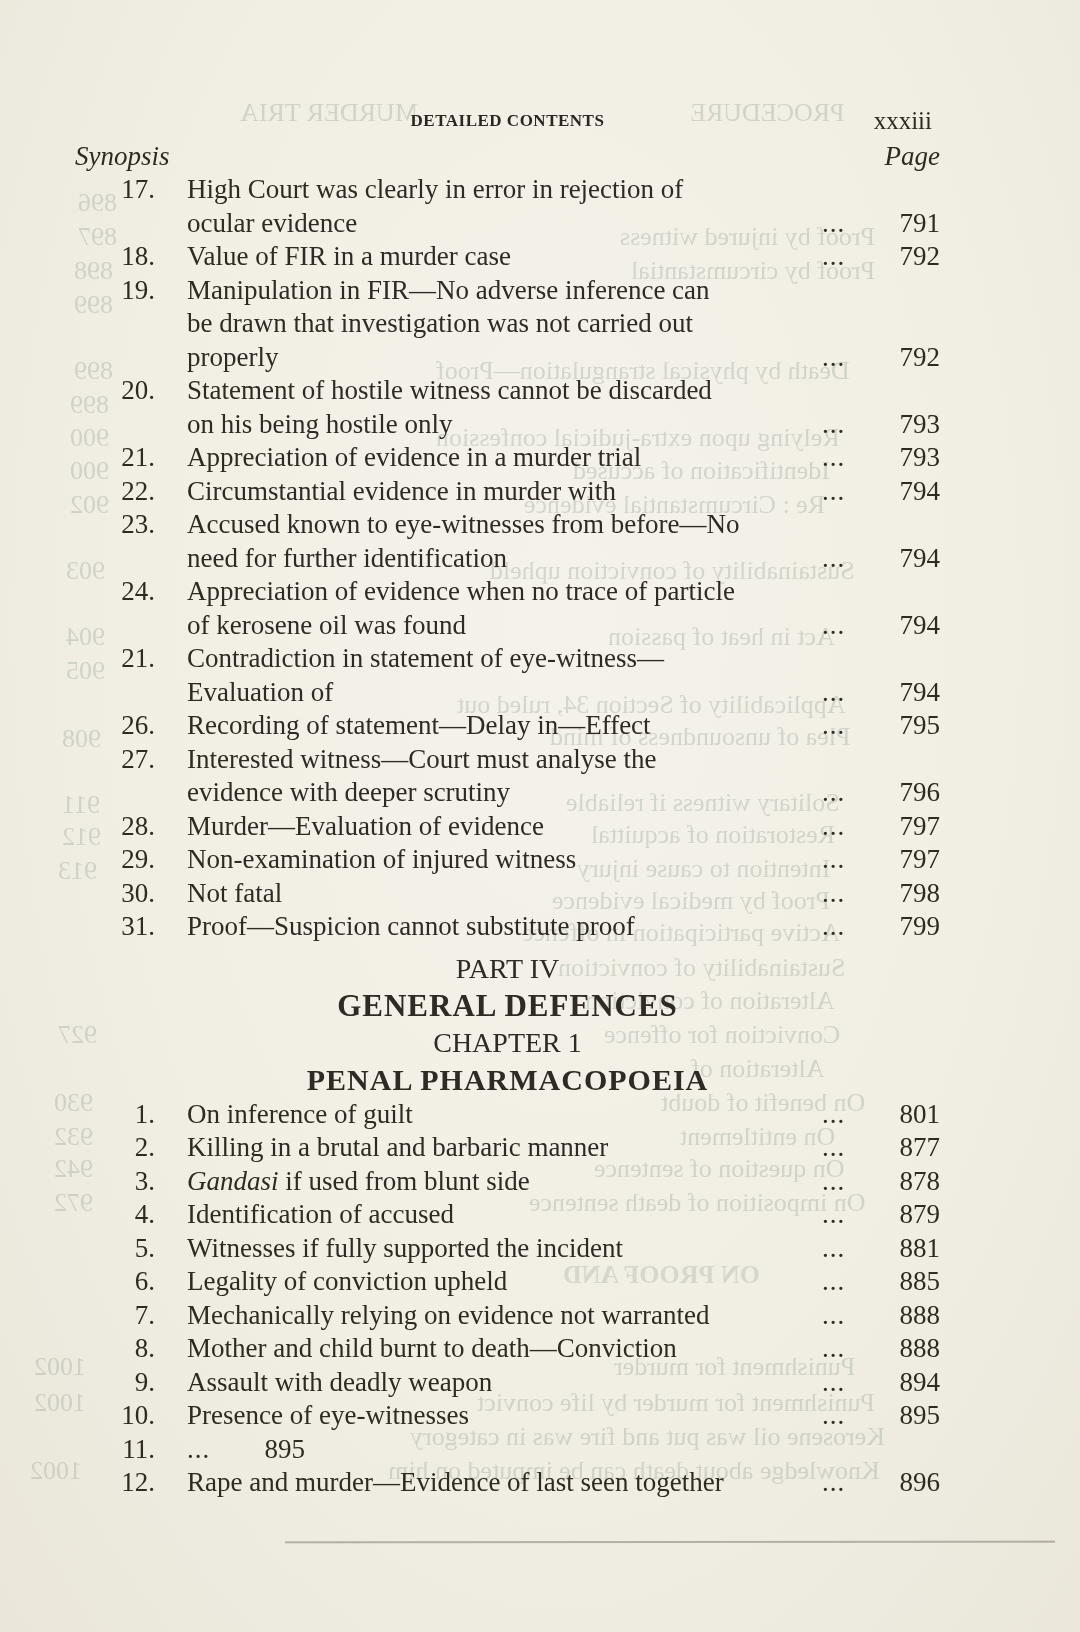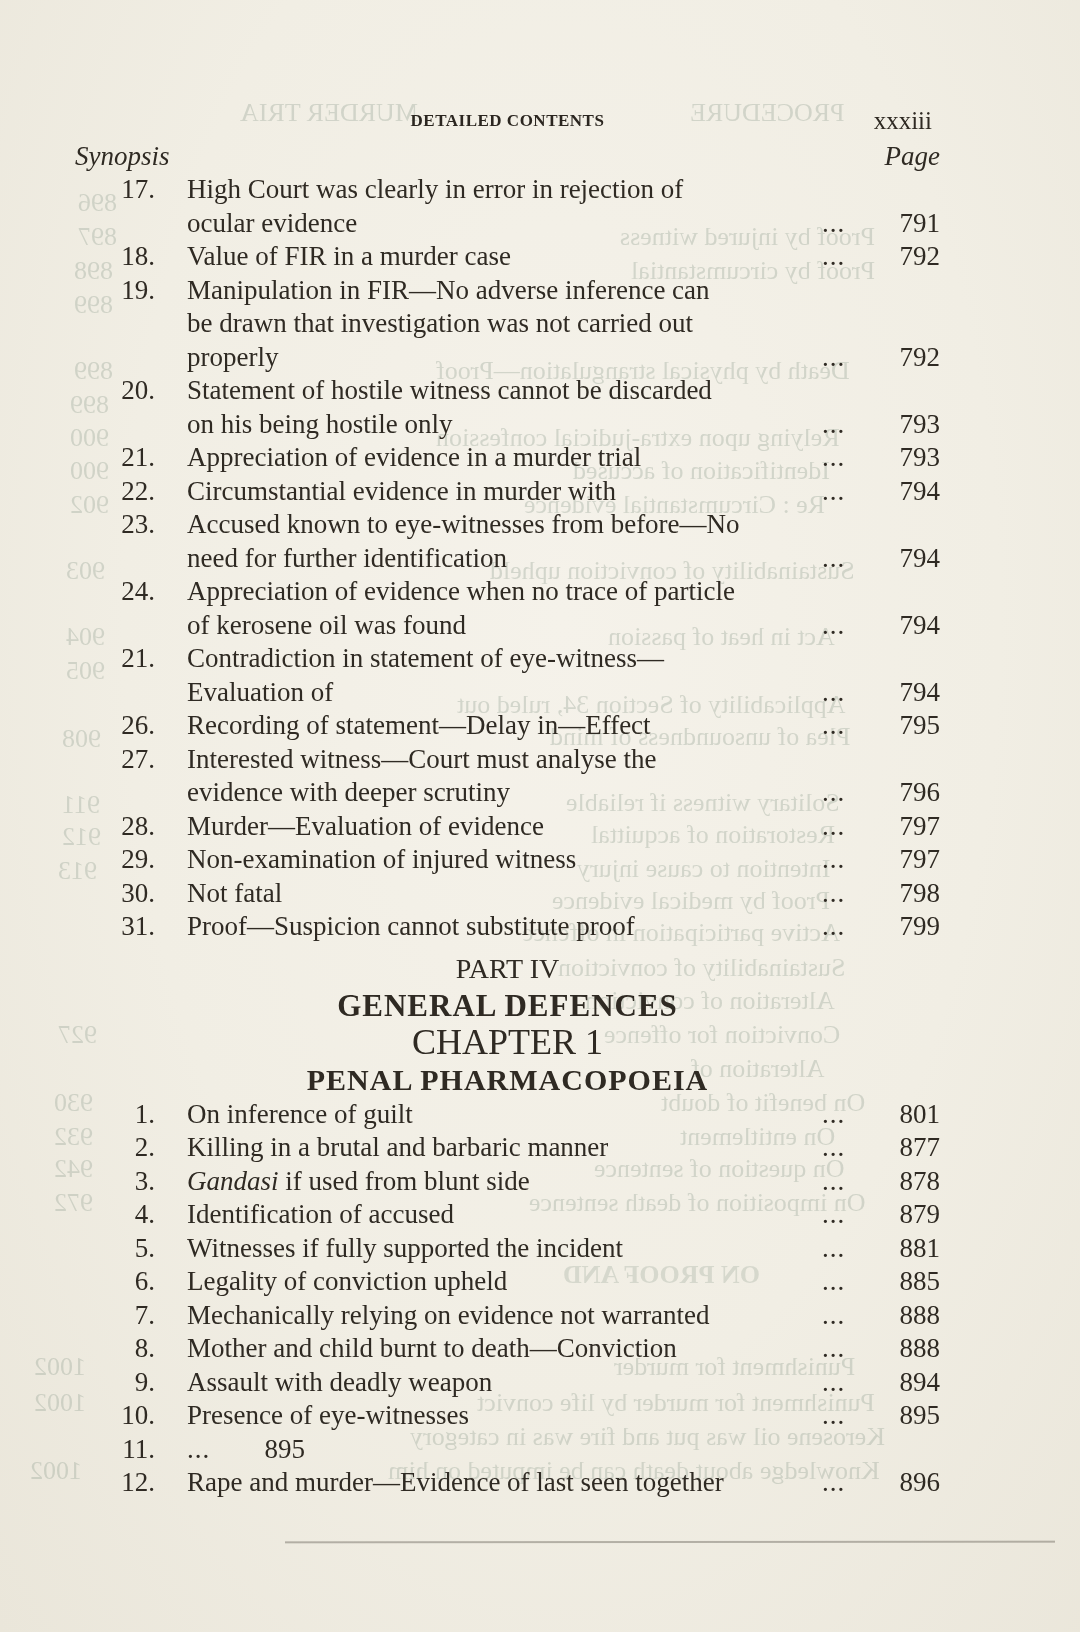--- a/index.html
+++ b/index.html
@@ -38,21 +38,21 @@
   .text{flex:1;white-space:pre-line;}
   .pagebox{
     width:118px;flex-shrink:0;display:flex;
     justify-content:space-between;align-items:flex-end;
   }
   .dots{letter-spacing:1px;}
   .pgn{min-width:56px;text-align:right;}
   .headings{text-align:center;margin-top:6px;}
   .h-part{font-size:28px;line-height:37px;}
   .h-part-title{font-size:31px;font-weight:bold;letter-spacing:1px;line-height:37px;}
-  .h-chap{font-size:36px;line-height:37px;}
+  .h-chap{font-size:28px;line-height:37px;}
   .h-chap-title{font-size:30px;font-weight:bold;letter-spacing:1px;line-height:37px;}
   .page-edge{
     position:absolute;left:285px;top:1541px;width:770px;height:2px;
     background:rgba(95,90,80,.42);filter:blur(.6px);transform:rotate(-.05deg);z-index:3;
   }
 </style>
 </head>
 <body>
 
 <div class="page">

